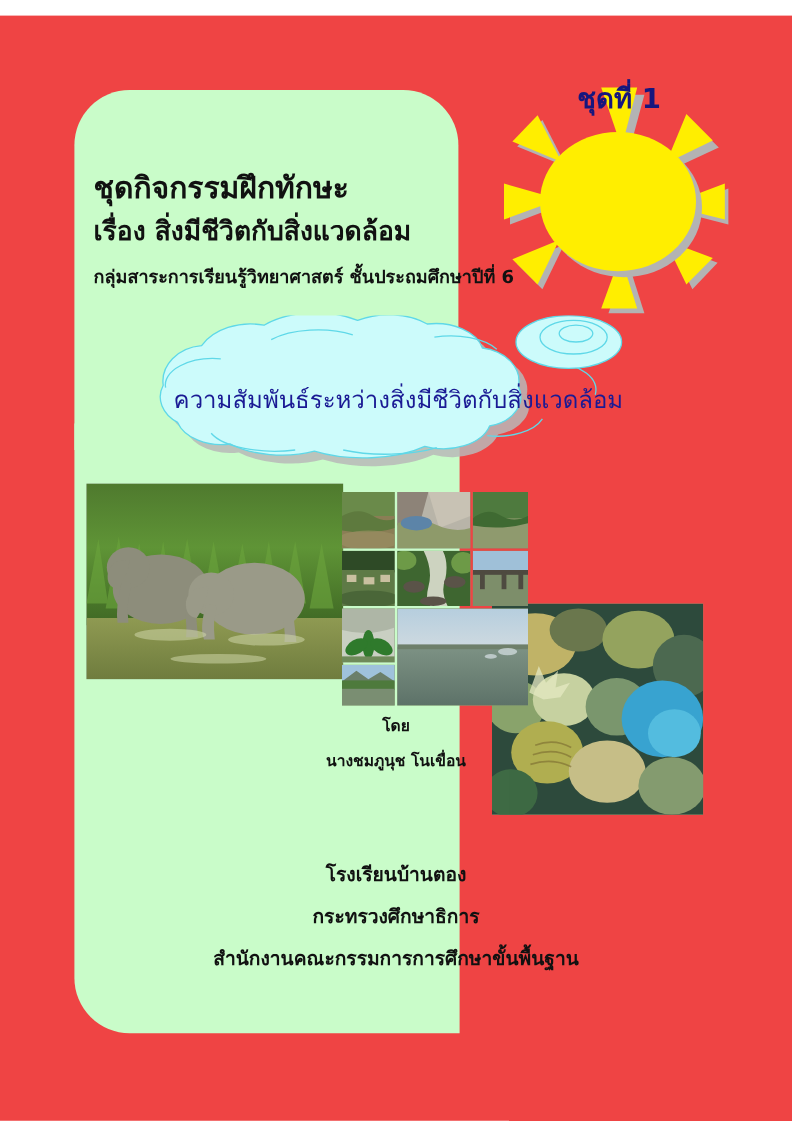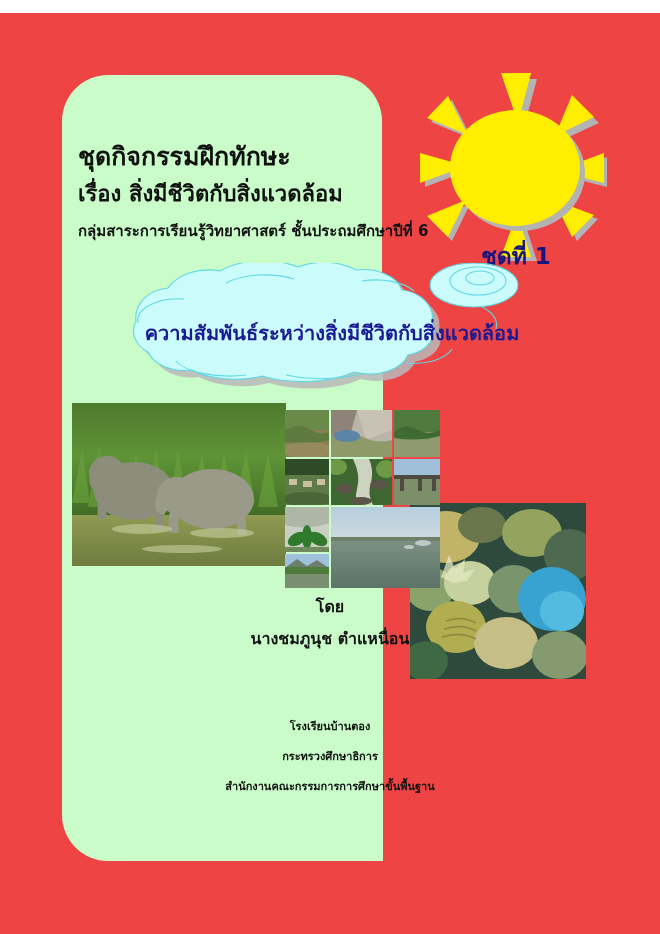--- a/index.html
+++ b/index.html
@@ -85,21 +85,21 @@
     height: 210px;
   }
   .sun-wrap svg { display: block; }
   .sun-label {
     position: absolute;
     left: 0;
     top: 0;
     width: 212px;
     height: 210px;
     display: flex;
-    align-items: flex-end;
+    align-items: flex-start;
     justify-content: center;
     pointer-events: none;
   }
   .sun-label span {
     font-size: 23px;
     font-weight: bold;
     color: #16167e;
     transform: translate(2px, -1px);
     white-space: nowrap;
   }
@@ -119,21 +119,21 @@
     top: 0;
     width: 520px;
     height: 128px;
     display: flex;
     align-items: center;
     justify-content: center;
     pointer-events: none;
   }
   .cloud-label span {
     font-size: 20px;
-    font-weight: bold;
+    font-weight: normal;
     color: #1a1a94;
     transform: translate(-4px, 6px);
     white-space: nowrap;
   }
 
   
   .photo {
     position: absolute;
     background-color: #7e9470;
     overflow: hidden;
@@ -158,37 +158,37 @@
 
   
   .byline-block {
     position: absolute;
     left: 152px;
     top: 586px;
     width: 356px;
     text-align: center;
   }
   .byline-block .ln {
-    font-size: 16px;
+    font-size: 13px;
     font-weight: bold;
     color: #111111;
     line-height: 1.0;
     margin-bottom: 16px;
     white-space: nowrap;
   }
 
   .footer-block {
     position: absolute;
     left: 142px;
     top: 708px;
     width: 376px;
     text-align: center;
   }
   .footer-block .ln {
-    font-size: 11px;
+    font-size: 16px;
     font-weight: bold;
     color: #111111;
     line-height: 1.0;
     margin-bottom: 19px;
     white-space: nowrap;
   }
 </style>
 </head>
 <body>
 
@@ -459,21 +459,21 @@
     <svg class="ph-layer" viewBox="0 0 44 34" preserveAspectRatio="none" xmlns="http://www.w3.org/2000/svg">
       <rect width="44" height="14" fill="#9fc2dc"></rect>
       <path d="M0,14 l12,-9 l10,7 l10,-6 l12,8 z" fill="#6b7f6a"></path>
       <rect y="13" width="44" height="8" fill="#4e7a3c"></rect>
       <rect y="20" width="44" height="14" fill="#7a8e72"></rect>
     </svg>
   </div>
 
   <div class="byline-block">
     <div class="ln">โดย</div>
-    <div class="ln">นางชมภูนุช  ตำแหนื่อน</div>
+    <div class="ln">นางชมภูนุช  โนเขื่อน</div>
   </div>
 
   <div class="footer-block">
     <div class="ln">โรงเรียนบ้านตอง</div>
     <div class="ln">กระทรวงศึกษาธิการ</div>
     <div class="ln">สำนักงานคณะกรรมการการศึกษาขั้นพื้นฐาน</div>
   </div>
 
 </div>
 

